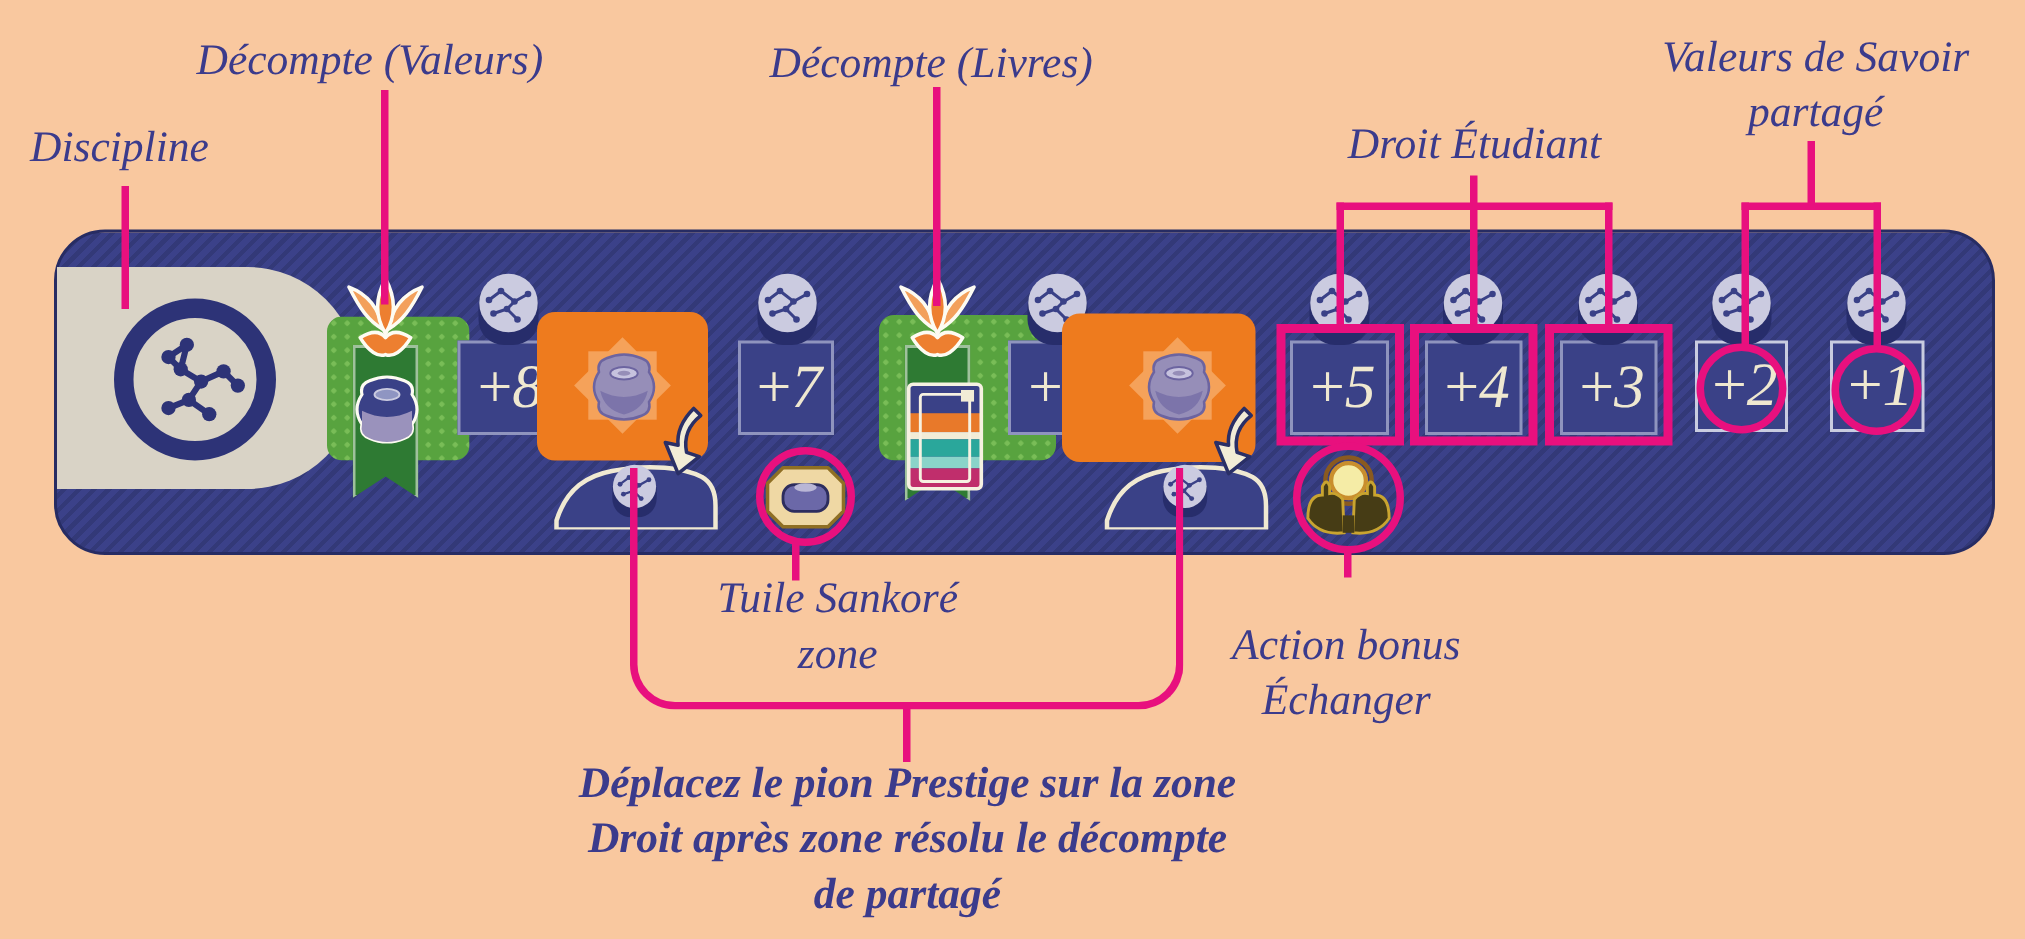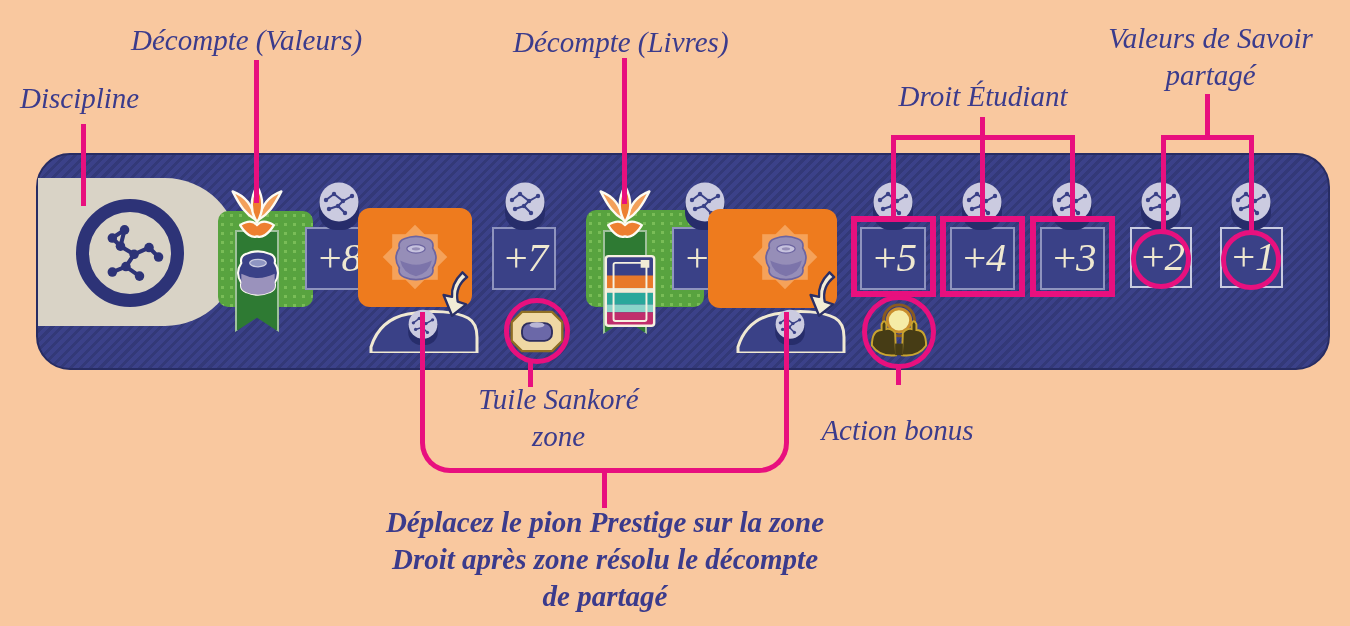--- a/index.html
+++ b/index.html
@@ -326,20 +326,21 @@
     <div>partagé</div>
   </div>
 
   <div class="lbl center" style="left:456px;top:381px;width:205px;">
     <div>Tuile Sankoré</div>
     <div>zone</div>
   </div>
 
   <div class="lbl center" style="left:795px;top:380px;width:205px;margin-top:32px;">
     <div>Action bonus</div>
+    <div>Échanger</div>
   </div>
 
   <div class="lbl center" style="left:320px;top:504px;width:570px;font-weight:bold;">
     <div>Déplacez le pion Prestige sur la zone</div>
     <div>Droit après zone résolu le décompte</div>
     <div>de partagé</div>
   </div>
 
 </div>
 

